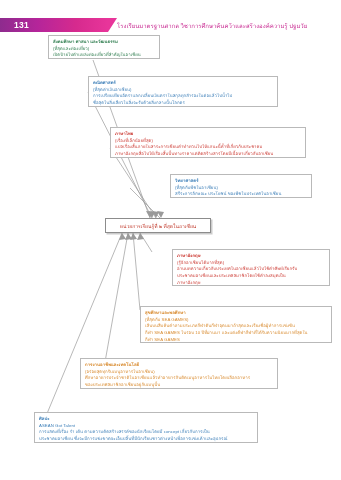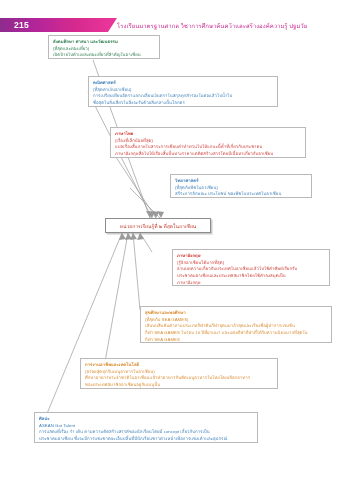--- a/index.html
+++ b/index.html
@@ -122,21 +122,21 @@
     white-space: nowrap;
   }
 </style>
 </head>
 <body>
 
 <div id="page">
 
   <div id="header">
     <div id="header-bar"></div>
-    <div id="page-number">215</div>
+    <div id="page-number">131</div>
     <div id="header-title">โรงเรียนมาตรฐานสากล วิชาการศึกษาค้นคว้าและสร้างองค์ความรู้ ปฐมวัย</div>
   </div>
 
   <svg id="connectors" viewBox="0 0 341 480" xmlns="http://www.w3.org/2000/svg">
     <g stroke="#9a9a9a" stroke-width="0.7" fill="none">
 
       <line x1="93" y1="60" x2="150" y2="218"></line>
 
       <line x1="88" y1="92" x2="152" y2="218"></line>
 

